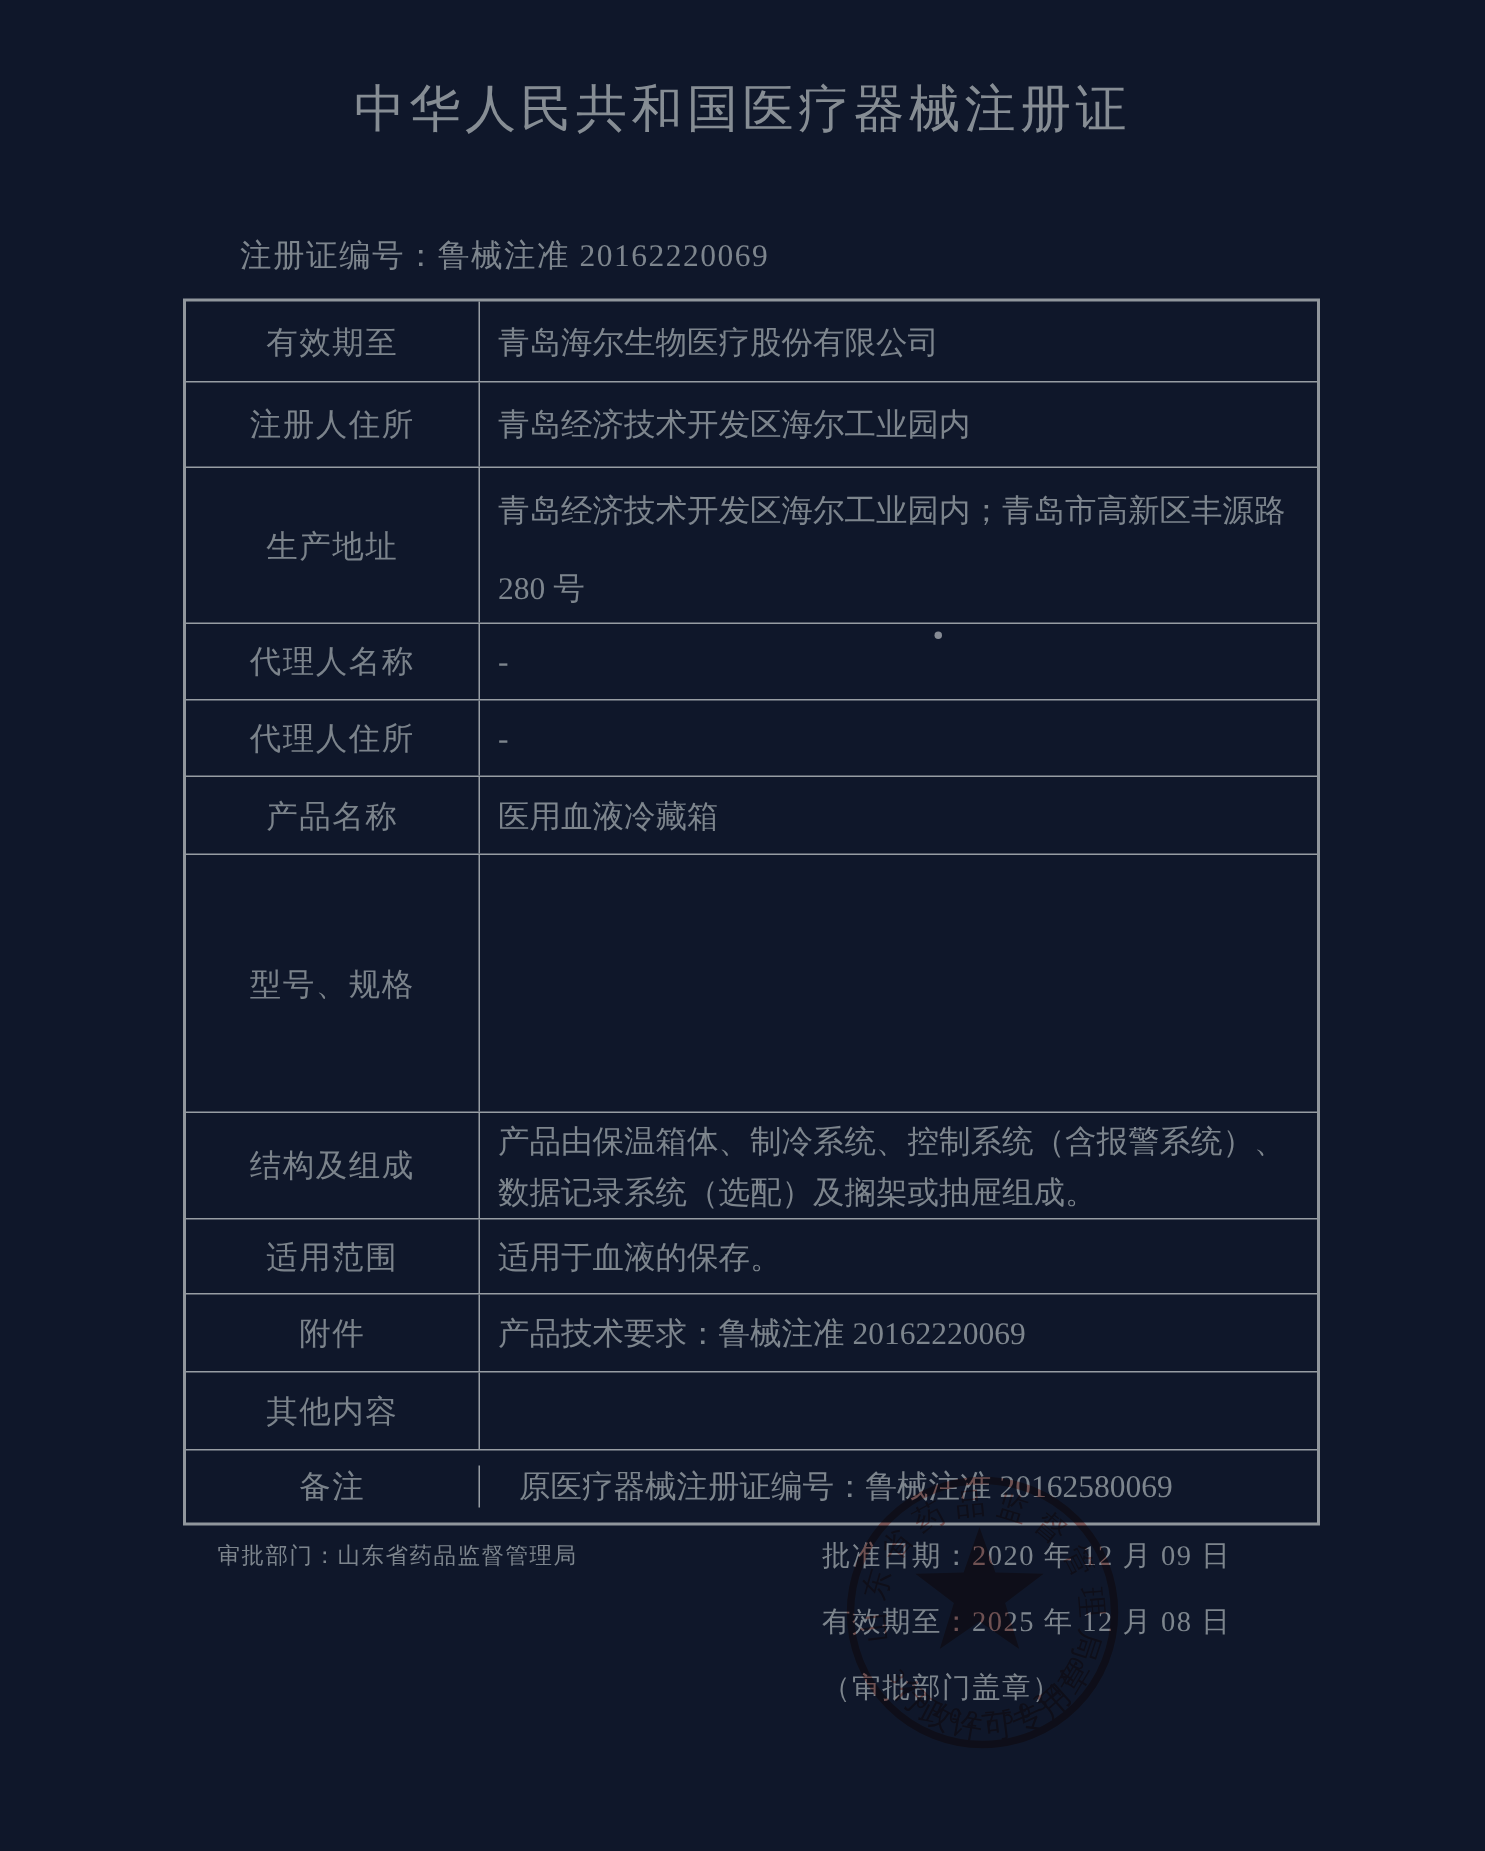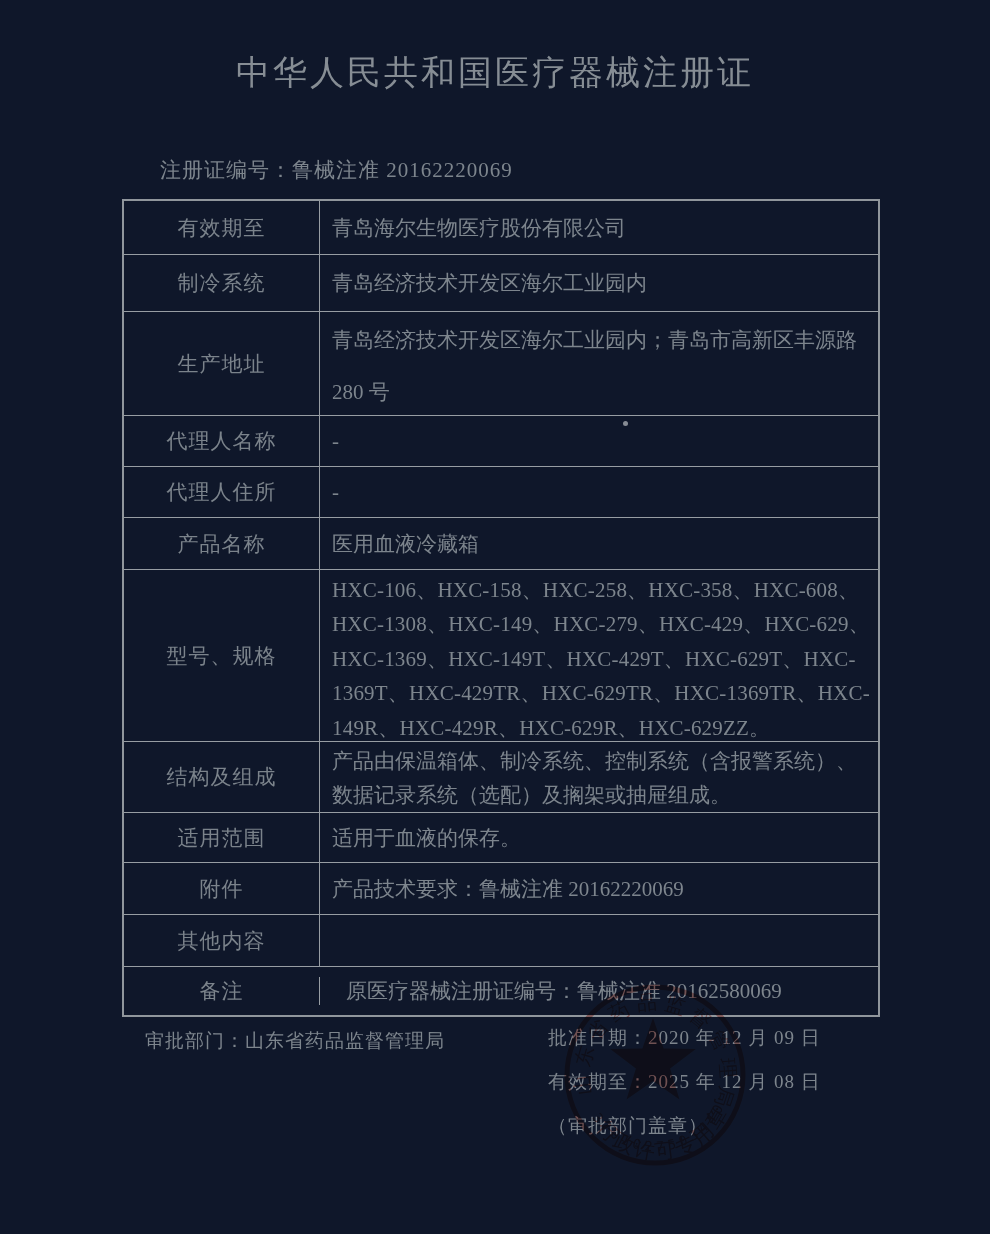--- a/index.html
+++ b/index.html
@@ -59,21 +59,21 @@
   .row-7{height:71px;}
   .row-7 .cell-value{line-height:34px;padding-top:2px;padding-right:2px;}
   .row-8{height:50px;}
   .row-9{height:52px;}
   .row-10{height:52px;}
   .row-11{height:49px;align-items:center;}
   .row-11 .cell-value{padding-left:26px;}
   
   .footer-left{
     position:absolute;left:145px;top:1028px;
-    font-size:19px;color:#7d858d;letter-spacing:1px;
+    font-size:15px;color:#7d858d;letter-spacing:1px;
   }
   .footer-right{
     position:absolute;left:548px;top:1026px;
     font-size:19px;color:#7d858d;letter-spacing:1px;
   }
   .footer-right .fline{height:44px;line-height:24px;}
   
   .seal{
     position:absolute;left:535px;top:955px;width:240px;height:240px;
     mix-blend-mode:multiply;
@@ -94,42 +94,41 @@
   <div class="regno-line">
     <span>注册证编号：</span><span>鲁械注准 20162220069</span>
   </div>
 
   <div class="cert-table">
     <div class="trow row-0">
       <div class="cell-label">有效期至</div>
       <div class="cell-value">青岛海尔生物医疗股份有限公司</div>
     </div>
     <div class="trow row-1">
-      <div class="cell-label">制冷系统</div>
+      <div class="cell-label">注册人住所</div>
       <div class="cell-value">青岛经济技术开发区海尔工业园内</div>
     </div>
     <div class="trow row-2 multiline">
       <div class="cell-label">生产地址</div>
       <div class="cell-value">青岛经济技术开发区海尔工业园内；青岛市高新区丰源路 280 号</div>
     </div>
     <div class="trow row-3">
       <div class="cell-label">代理人名称</div>
       <div class="cell-value">-</div>
     </div>
     <div class="trow row-4">
       <div class="cell-label">代理人住所</div>
       <div class="cell-value">-</div>
     </div>
     <div class="trow row-5">
       <div class="cell-label">产品名称</div>
       <div class="cell-value">医用血液冷藏箱</div>
     </div>
     <div class="trow row-6 multiline">
       <div class="cell-label">型号、规格</div>
-      <div class="cell-value">HXC-106、HXC-158、HXC-258、HXC-358、HXC-608、HXC-1308、HXC-149、HXC-279、HXC-429、HXC-629、HXC-1369、HXC-149T、HXC-429T、HXC-629T、HXC-1369T、HXC-429TR、HXC-629TR、HXC-1369TR、HXC-149R、HXC-429R、HXC-629R、HXC-629ZZ。</div>
     </div>
     <div class="trow row-7 multiline">
       <div class="cell-label">结构及组成</div>
       <div class="cell-value">产品由保温箱体、制冷系统、控制系统（含报警系统）、数据记录系统（选配）及搁架或抽屉组成。</div>
     </div>
     <div class="trow row-8">
       <div class="cell-label">适用范围</div>
       <div class="cell-value">适用于血液的保存。</div>
     </div>
     <div class="trow row-9">

